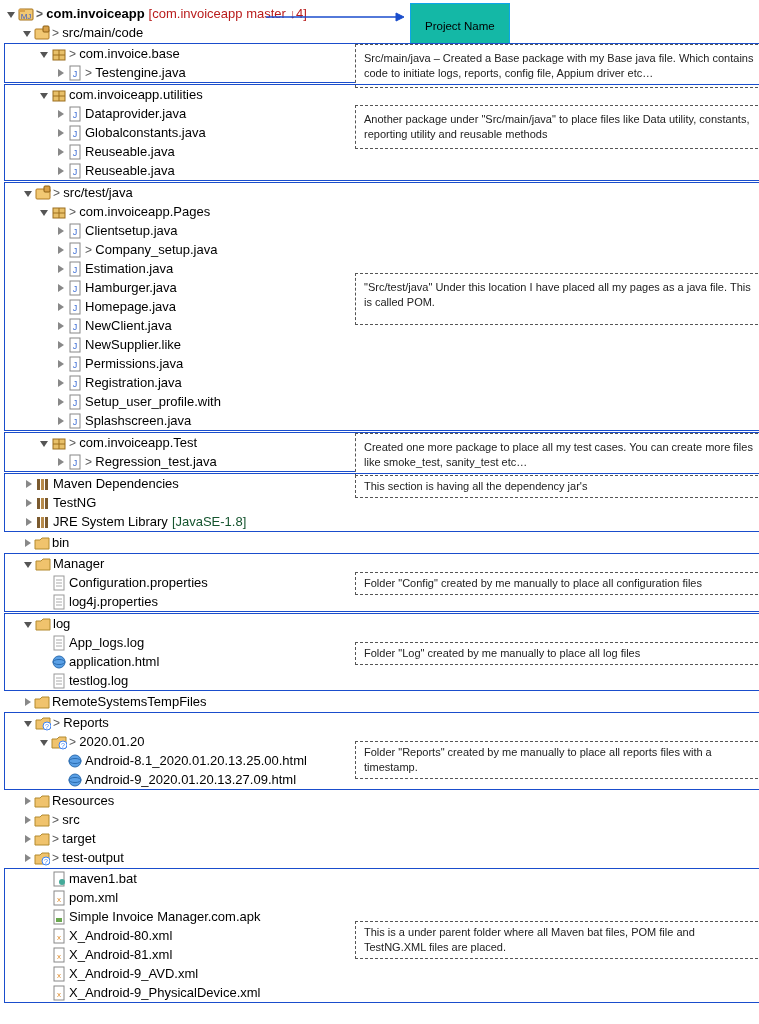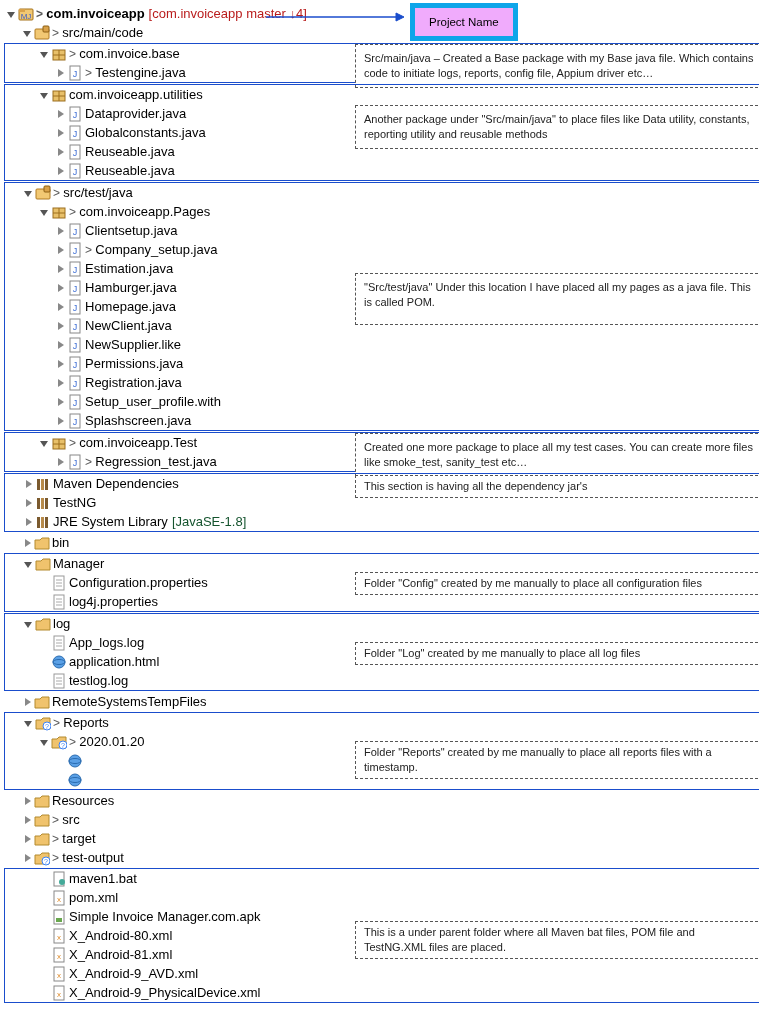--- a/index.html
+++ b/index.html
@@ -56,24 +56,24 @@
     font-size: 11px;
     color: #222;
     background: #fff;
     padding: 6px 8px;
     line-height: 1.35;
     width: 390px;
     left: 350px;
   }
   .callout-label {
     position: absolute;
-    border: 5px solid #0ea5e9;
+    border: 1px solid #0ea5e9;
     font-size: 11.5px;
-    padding: 8px 14px;
-    background: #f0abfc;
+    padding: 16px 14px;
+    background: #14b8a6;
   }
   .arrow-ann {
     position: absolute;
     stroke: #1a4dcc;
     fill: #1a4dcc;
   }
   .indent-1 { padding-left: 16px; }
   .indent-2 { padding-left: 32px; }
   .indent-3 { padding-left: 48px; }
 </style>
@@ -589,26 +589,28 @@
       <span class="icon"><svg>
             <use href="#i-folder-git"></use>
           </svg></span>
       <span class="lbl dirty">2020.01.20</span>
     </div>
     <div class="row indent-3">
       <span class="twisty"></span>
       <span class="icon"><svg>
             <use href="#i-world"></use>
           </svg></span>
+      <span class="lbl">Android-8.1_2020.01.20.13.25.00.html</span>
     </div>
     <div class="row indent-3">
       <span class="twisty"></span>
       <span class="icon"><svg>
             <use href="#i-world"></use>
           </svg></span>
+      <span class="lbl">Android-9_2020.01.20.13.27.09.html</span>
     </div>
     <div class="callout-box" style="top:28px; padding-top:3px; padding-bottom:3px;">Folder "Reports" created by me manually to place all reports files with a timestamp.</div>
   </div>
 
   <div class="row indent-1">
     <span class="twisty">
         <svg width="14" height="14">
           <use href="#i-twisty-closed"></use>
         </svg>
       </span>

